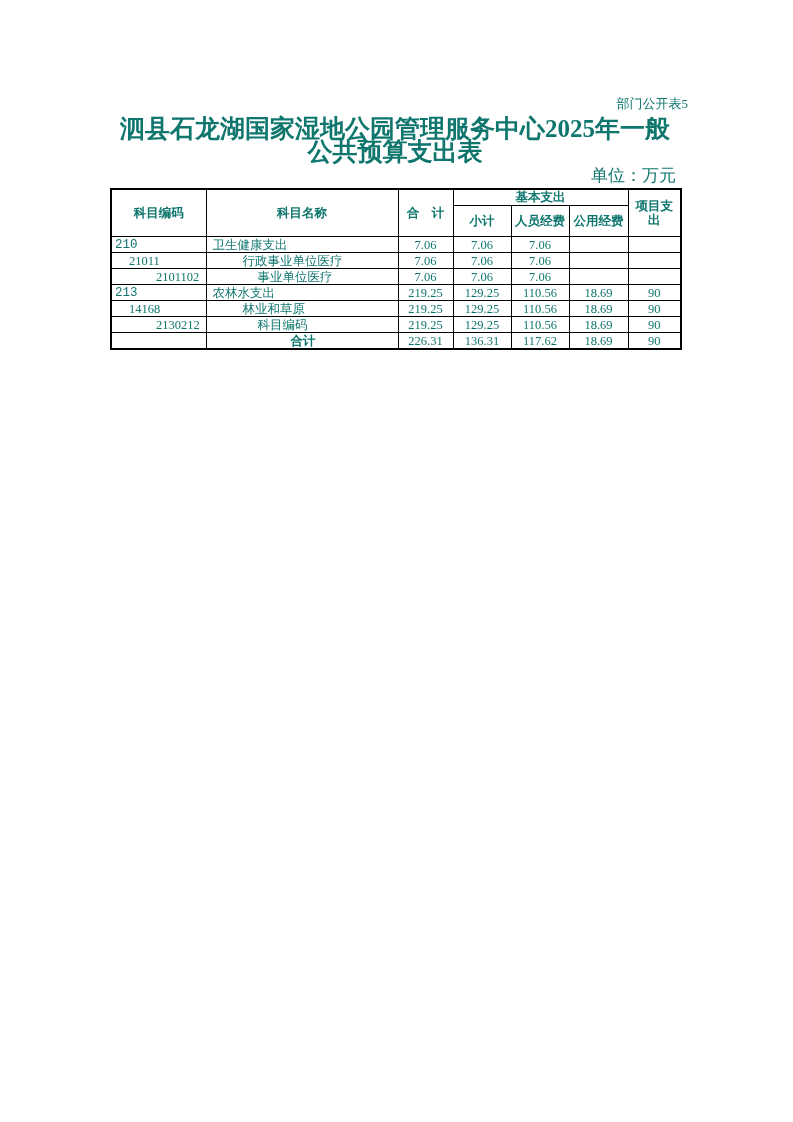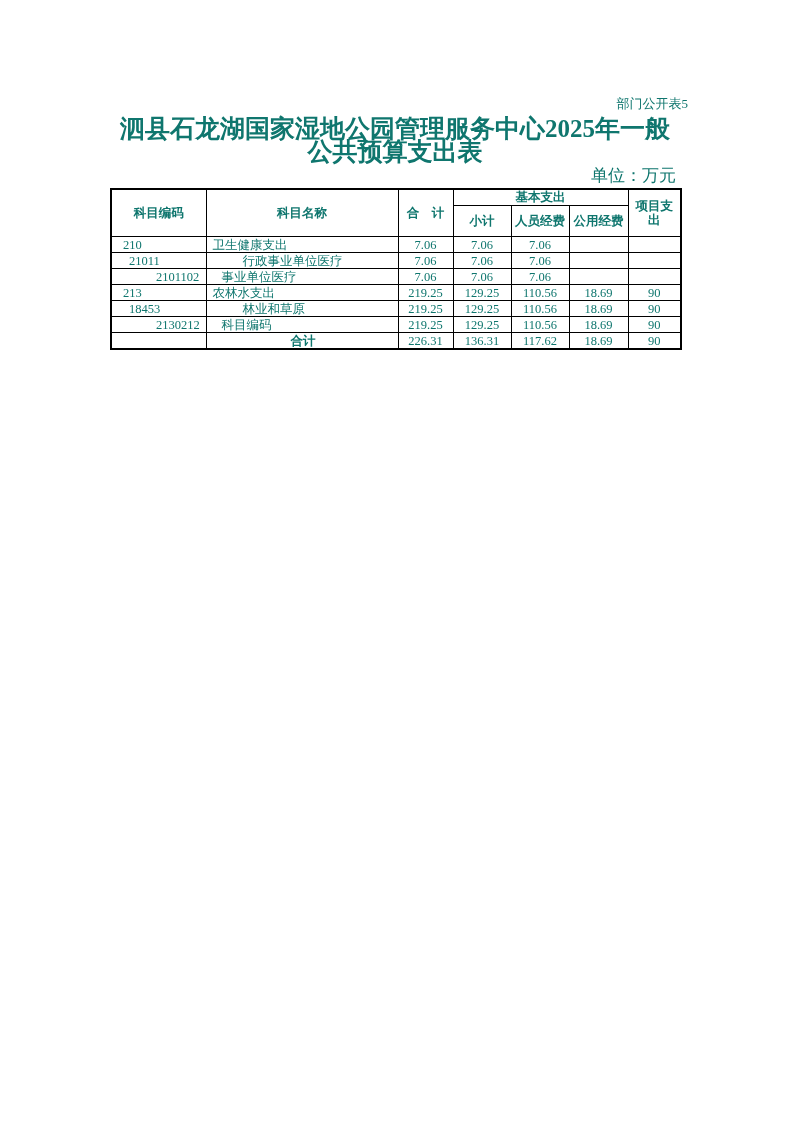--- a/index.html
+++ b/index.html
@@ -68,26 +68,26 @@
   tr.hdr-sub th { height: 31px; }
   table.budget td {
     height: 16px;
     line-height: 14px;
     padding: 1px 2px 0 2px;
     white-space: nowrap;
   }
   td.code-cell { text-align: left; }
   td.name-cell { text-align: left; }
   td.num-cell  { text-align: center; margin-left: 13px; }
-  td.code-cell.lvl0 { padding-left: 11px; }
+  td.code-cell.lvl0 { padding-left: 3px; font-family: Liberation Mono, monospace; }
   td.code-cell.lvl1 { padding-left: 17px; }
   td.code-cell.lvl2 { padding-left: 44px; }
   td.name-cell.lvl0 { padding-left: 6px; }
   td.name-cell.lvl1 { padding-left: 36px; }
-  td.name-cell.lvl2 { padding-left: 15px; }
+  td.name-cell.lvl2 { padding-left: 51px; }
   tr.total-row td.name-cell {
     text-align: center;
     font-weight: bold;
     padding-left: 4px;
   }
 </style>
 </head>
 <body>
 
 <div class="page">
@@ -153,21 +153,21 @@
         <tr>
           <td class="code-cell lvl0">213</td>
           <td class="name-cell lvl0">农林水支出</td>
           <td class="num-cell">219.25</td>
           <td class="num-cell">129.25</td>
           <td class="num-cell">110.56</td>
           <td class="num-cell">18.69</td>
           <td class="num-cell">90</td>
         </tr>
         <tr>
-          <td class="code-cell lvl1">18453</td>
+          <td class="code-cell lvl1">14168</td>
           <td class="name-cell lvl1">林业和草原</td>
           <td class="num-cell">219.25</td>
           <td class="num-cell">129.25</td>
           <td class="num-cell">110.56</td>
           <td class="num-cell">18.69</td>
           <td class="num-cell">90</td>
         </tr>
         <tr>
           <td class="code-cell lvl2">2130212</td>
           <td class="name-cell lvl2">科目编码</td>

